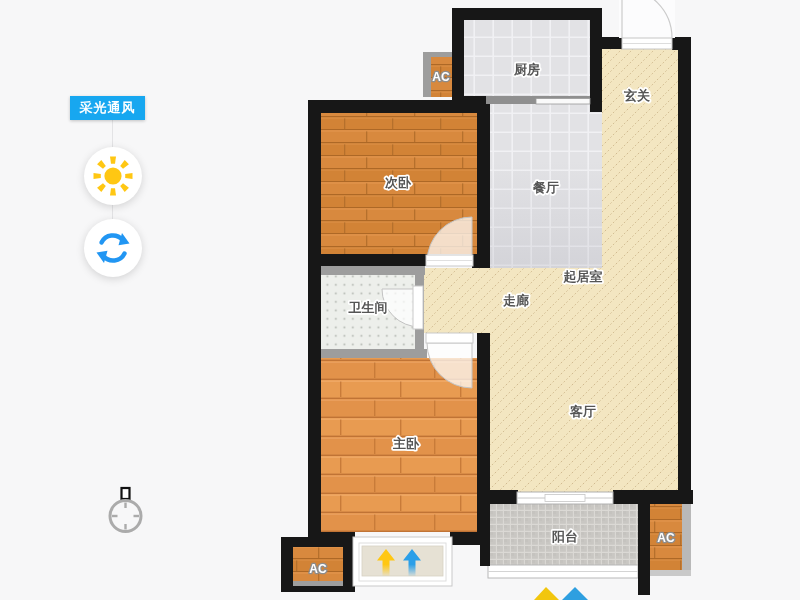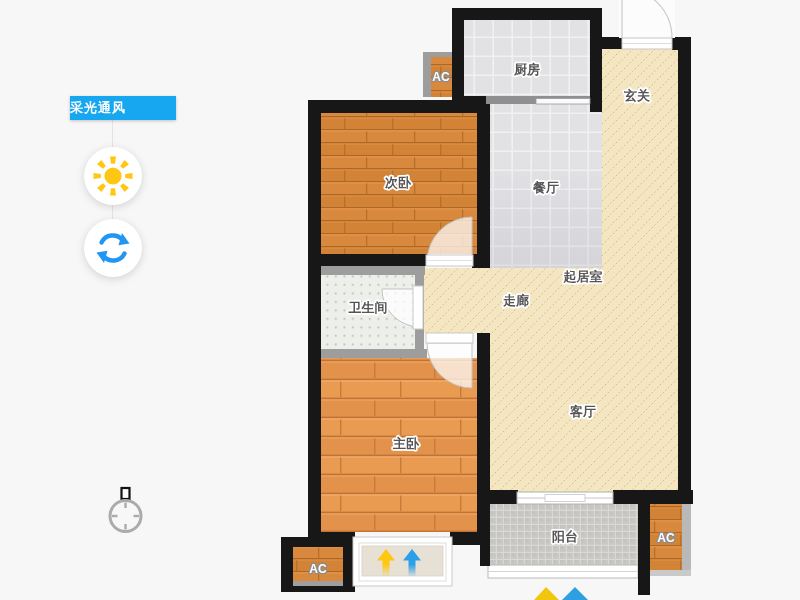--- a/index.html
+++ b/index.html
@@ -1,20 +1,20 @@
 <!DOCTYPE html>
 <html><head>
 <meta charset="utf-8">
 <style>
   html,body{margin:0;padding:0;}
   body{width:800px;height:600px;overflow:hidden;background:#f7f7f8;
        font-family:"Liberation Sans",sans-serif;position:relative;}
   .stage{position:absolute;inset:0;width:800px;height:600px;}
-  .badge{position:absolute;left:70px;top:96px;width:106px;height:24px;background:#17a7f0;
-         color:#fff;font-size:13px;font-weight:bold;line-height:24px;text-align:left;
+  .badge{position:absolute;left:70px;top:96px;width:75px;height:24px;background:#17a7f0;
+         color:#fff;font-size:13px;font-weight:bold;line-height:24px;text-align:center;
          letter-spacing:1px;box-shadow:0 1px 3px rgba(0,0,0,.22);z-index:4;}
   .connector{position:absolute;left:112px;top:120px;width:1px;height:130px;background:#e3e3e5;z-index:1;}
   .tool-btn{position:absolute;width:58px;height:58px;border-radius:50%;background:#fff;
             box-shadow:0 2px 8px rgba(0,0,0,.15);display:flex;align-items:center;justify-content:center;
             z-index:3;cursor:pointer;}
   #btn-daylight{left:84px;top:147px;}
   #btn-ventilation{left:84px;top:219px;}
   .compass{position:absolute;left:103px;top:485px;z-index:2;}
   .plan{position:absolute;left:0;top:0;z-index:2;}
   text.lbl{font-family:"Liberation Sans",sans-serif;font-size:13px;font-weight:600;fill:#555;

